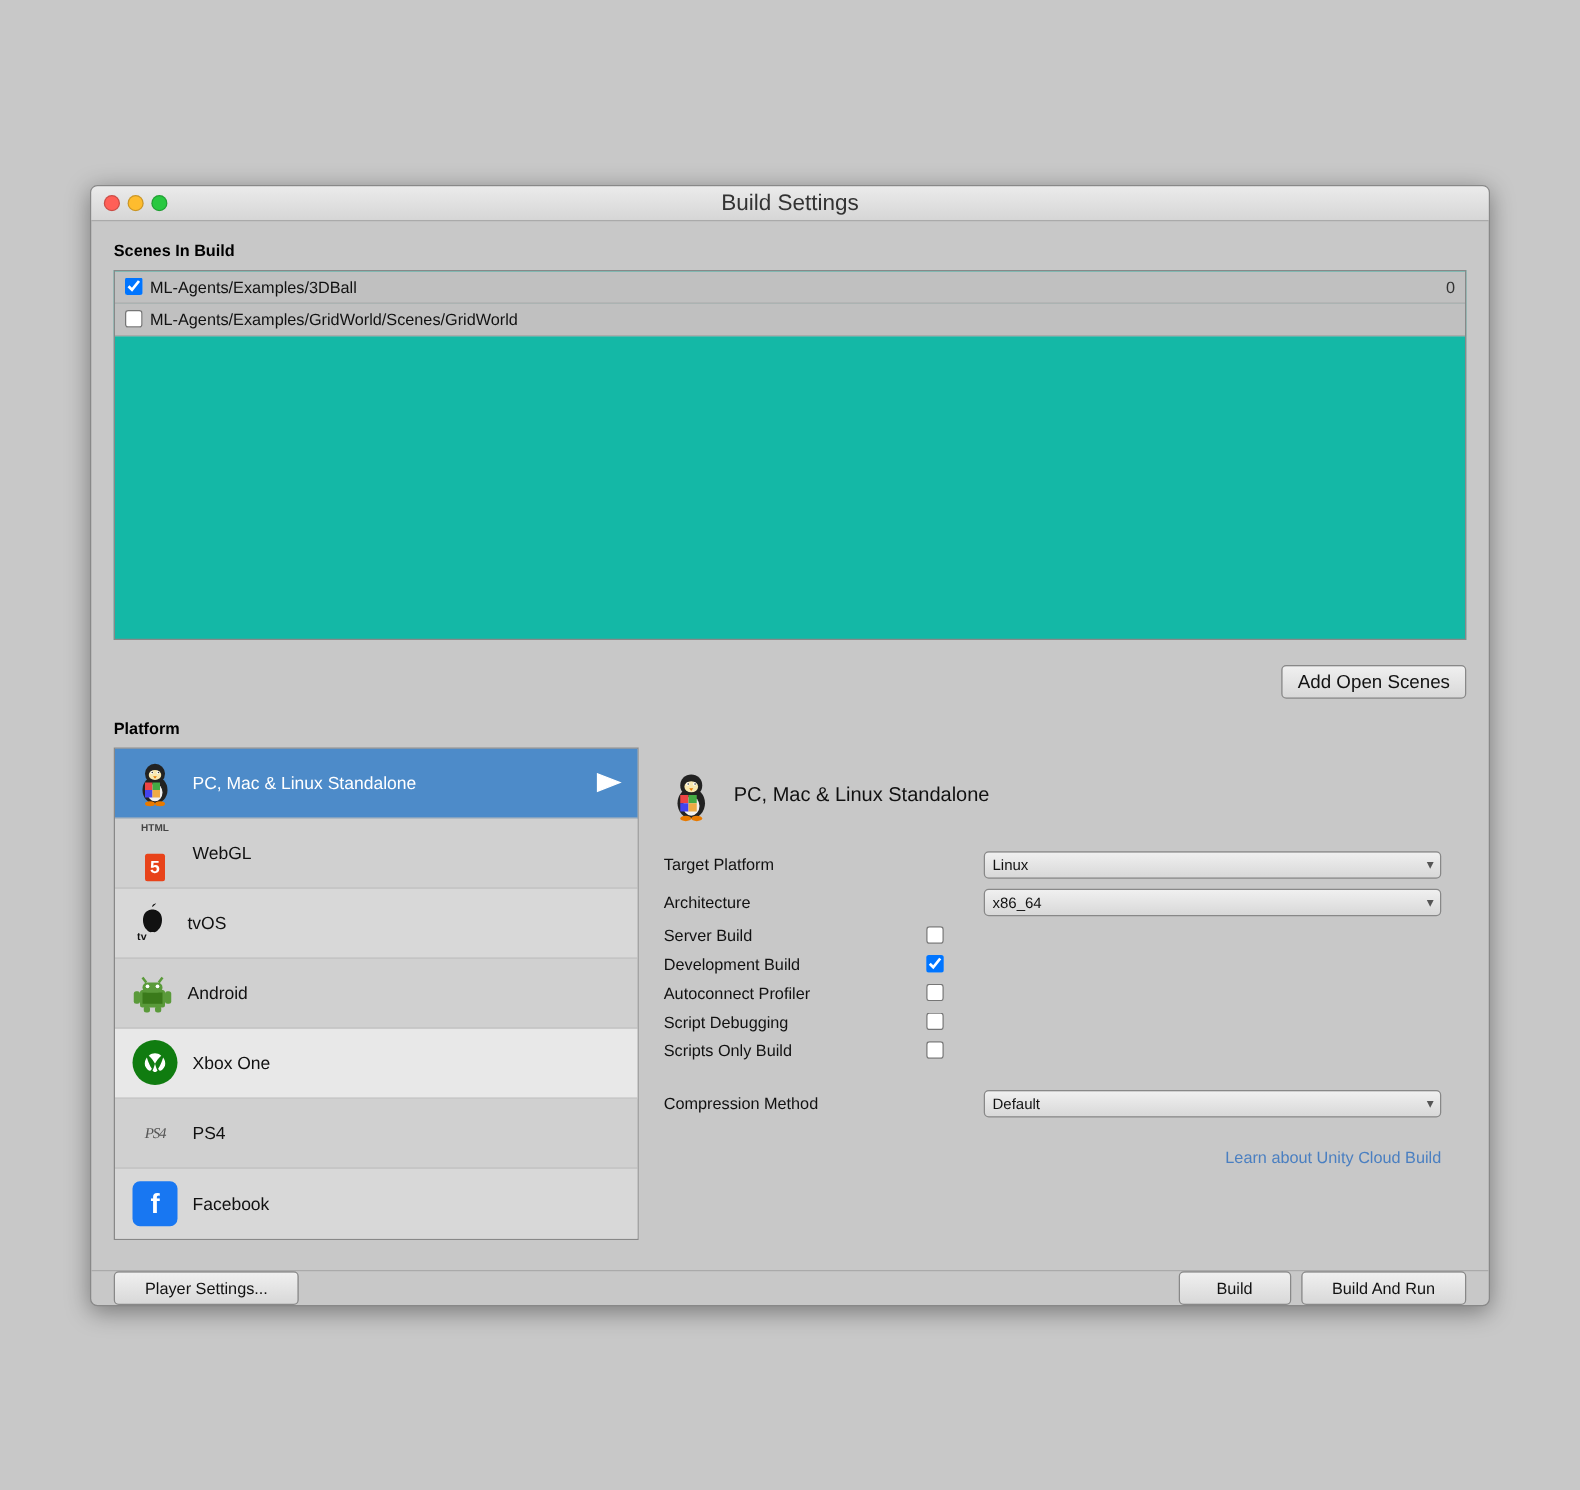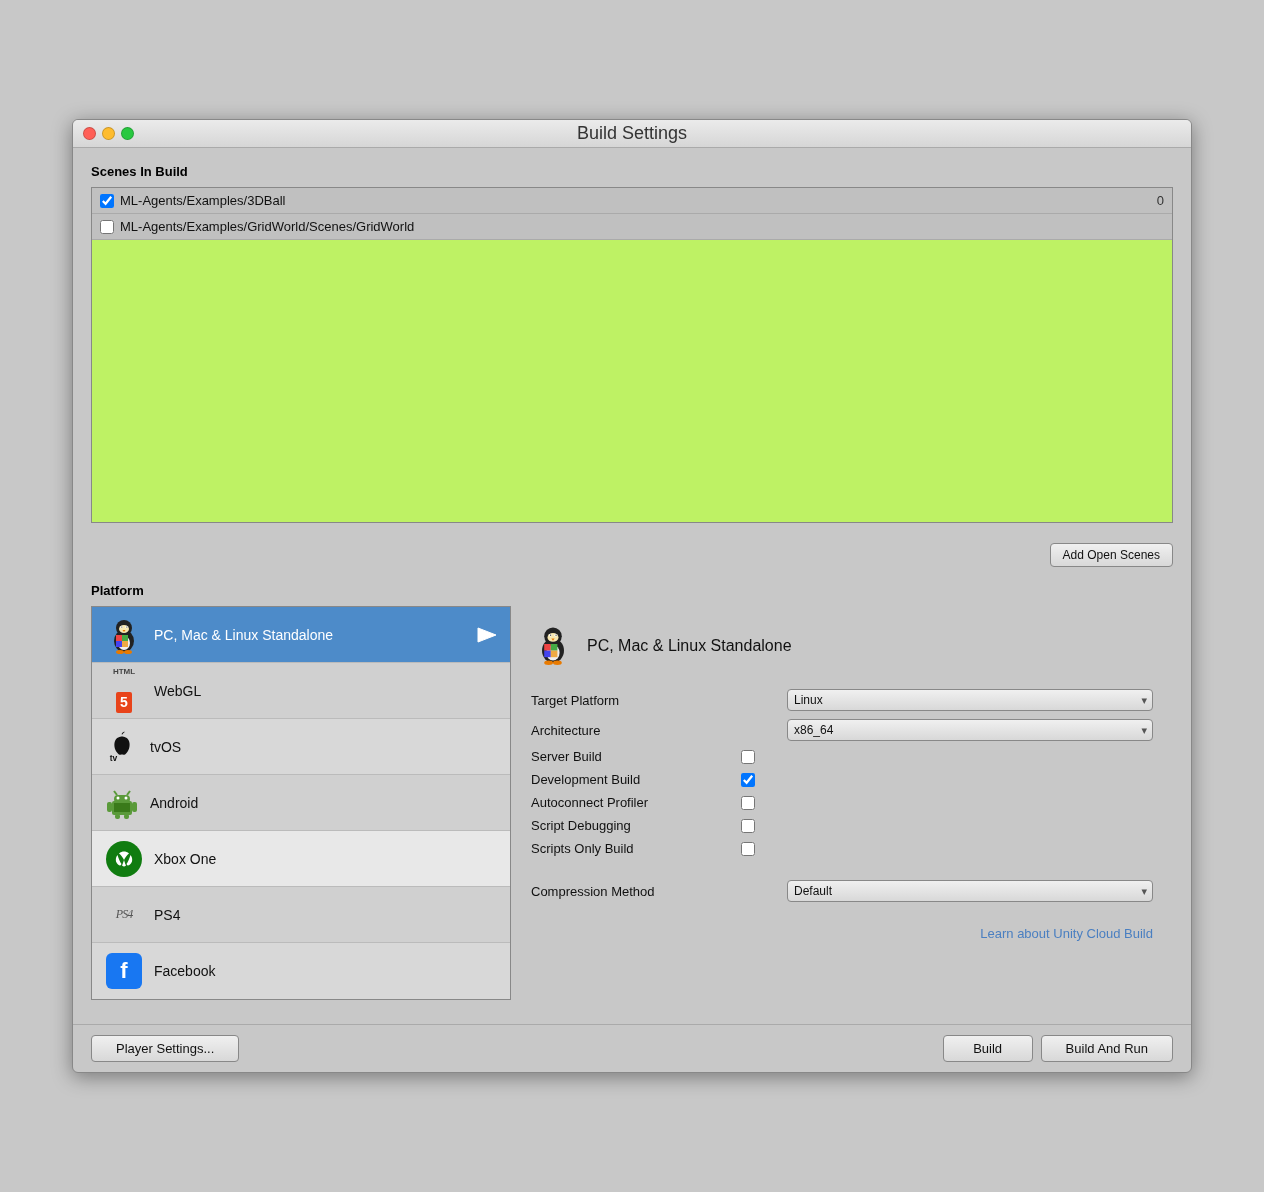--- a/index.html
+++ b/index.html
@@ -61,23 +61,23 @@
       padding: 16px 18px;
     }
 
     .section-label {
       font-weight: bold;
       font-size: 13px;
       margin-bottom: 8px;
     }
 
     .scenes-panel {
-      background: #bef264;
+      background: #14b8a6;
       border: 1px solid #888;
-      height: 336px;
+      height: 296px;
       margin-bottom: 20px;
       overflow-y: auto;
     }
 
     .scene-item {
       display: flex;
       align-items: center;
       padding: 4px 8px;
       border-bottom: 1px solid #aaa;
       background: #c0c0c0;
@@ -112,21 +112,21 @@
       display: flex;
       justify-content: flex-end;
       margin-bottom: 16px;
     }
 
     .btn-standard {
       background: linear-gradient(to bottom, #f0f0f0, #d8d8d8);
       border: 1px solid #888;
       border-radius: 4px;
       padding: 4px 12px;
-      font-size: 12px;
+      font-size: 15px;
       cursor: pointer;
       color: #111;
     }
 
     .platform-section {
       display: flex;
       gap: 0;
     }
 
     .platform-list {
@@ -267,21 +267,21 @@
       font-size: 13px;
       margin-top: 16px;
       cursor: pointer;
       text-decoration: none;
     }
 
     .bottom-bar {
       display: flex;
       justify-content: space-between;
       align-items: flex-start;
-      padding: 10px 18px;
+      padding: 0 18px;
       border-top: 1px solid #aaa;
       margin-top: 8px;
     }
 
     .bottom-right-buttons {
       display: flex;
       gap: 8px;
     }
 
     .btn-build {

